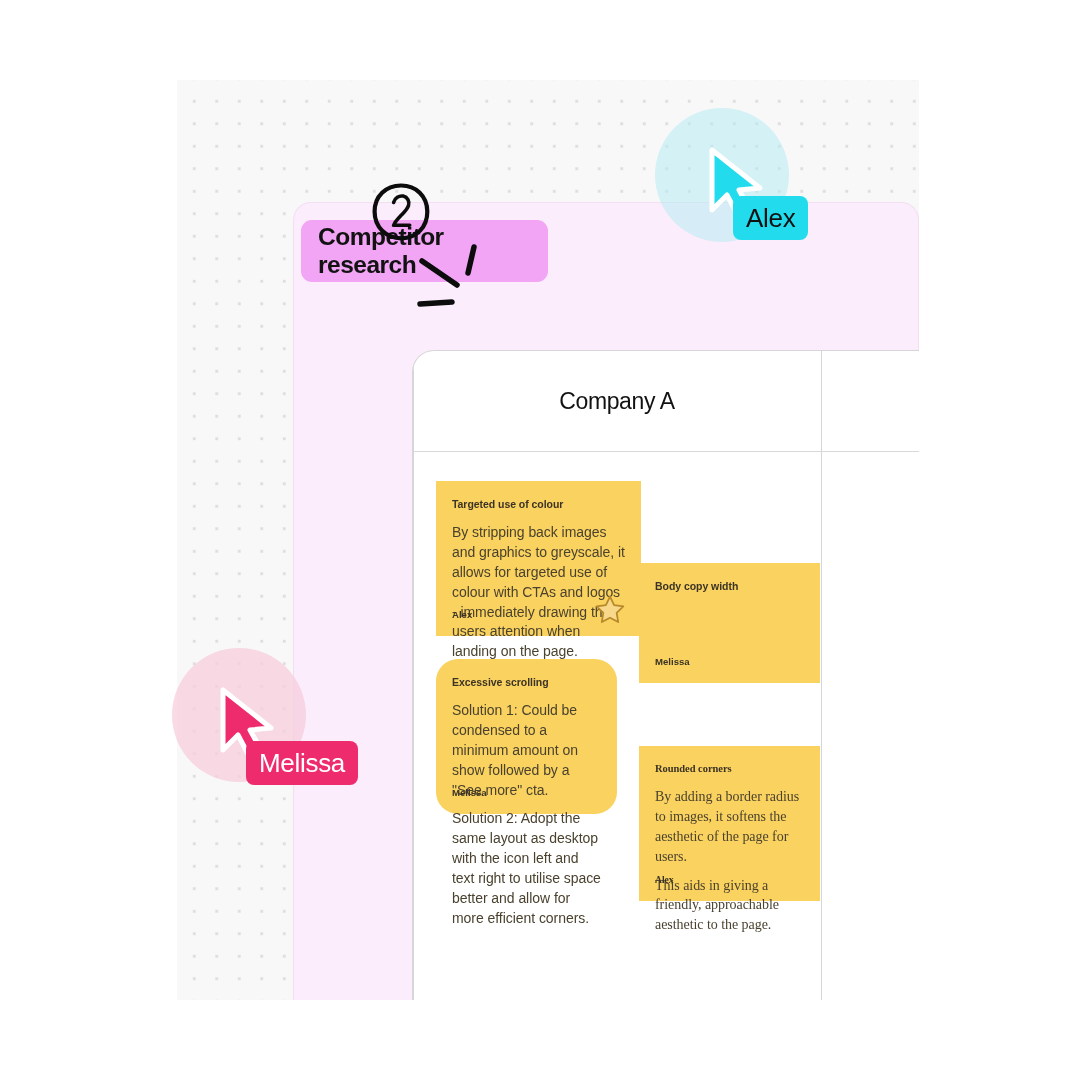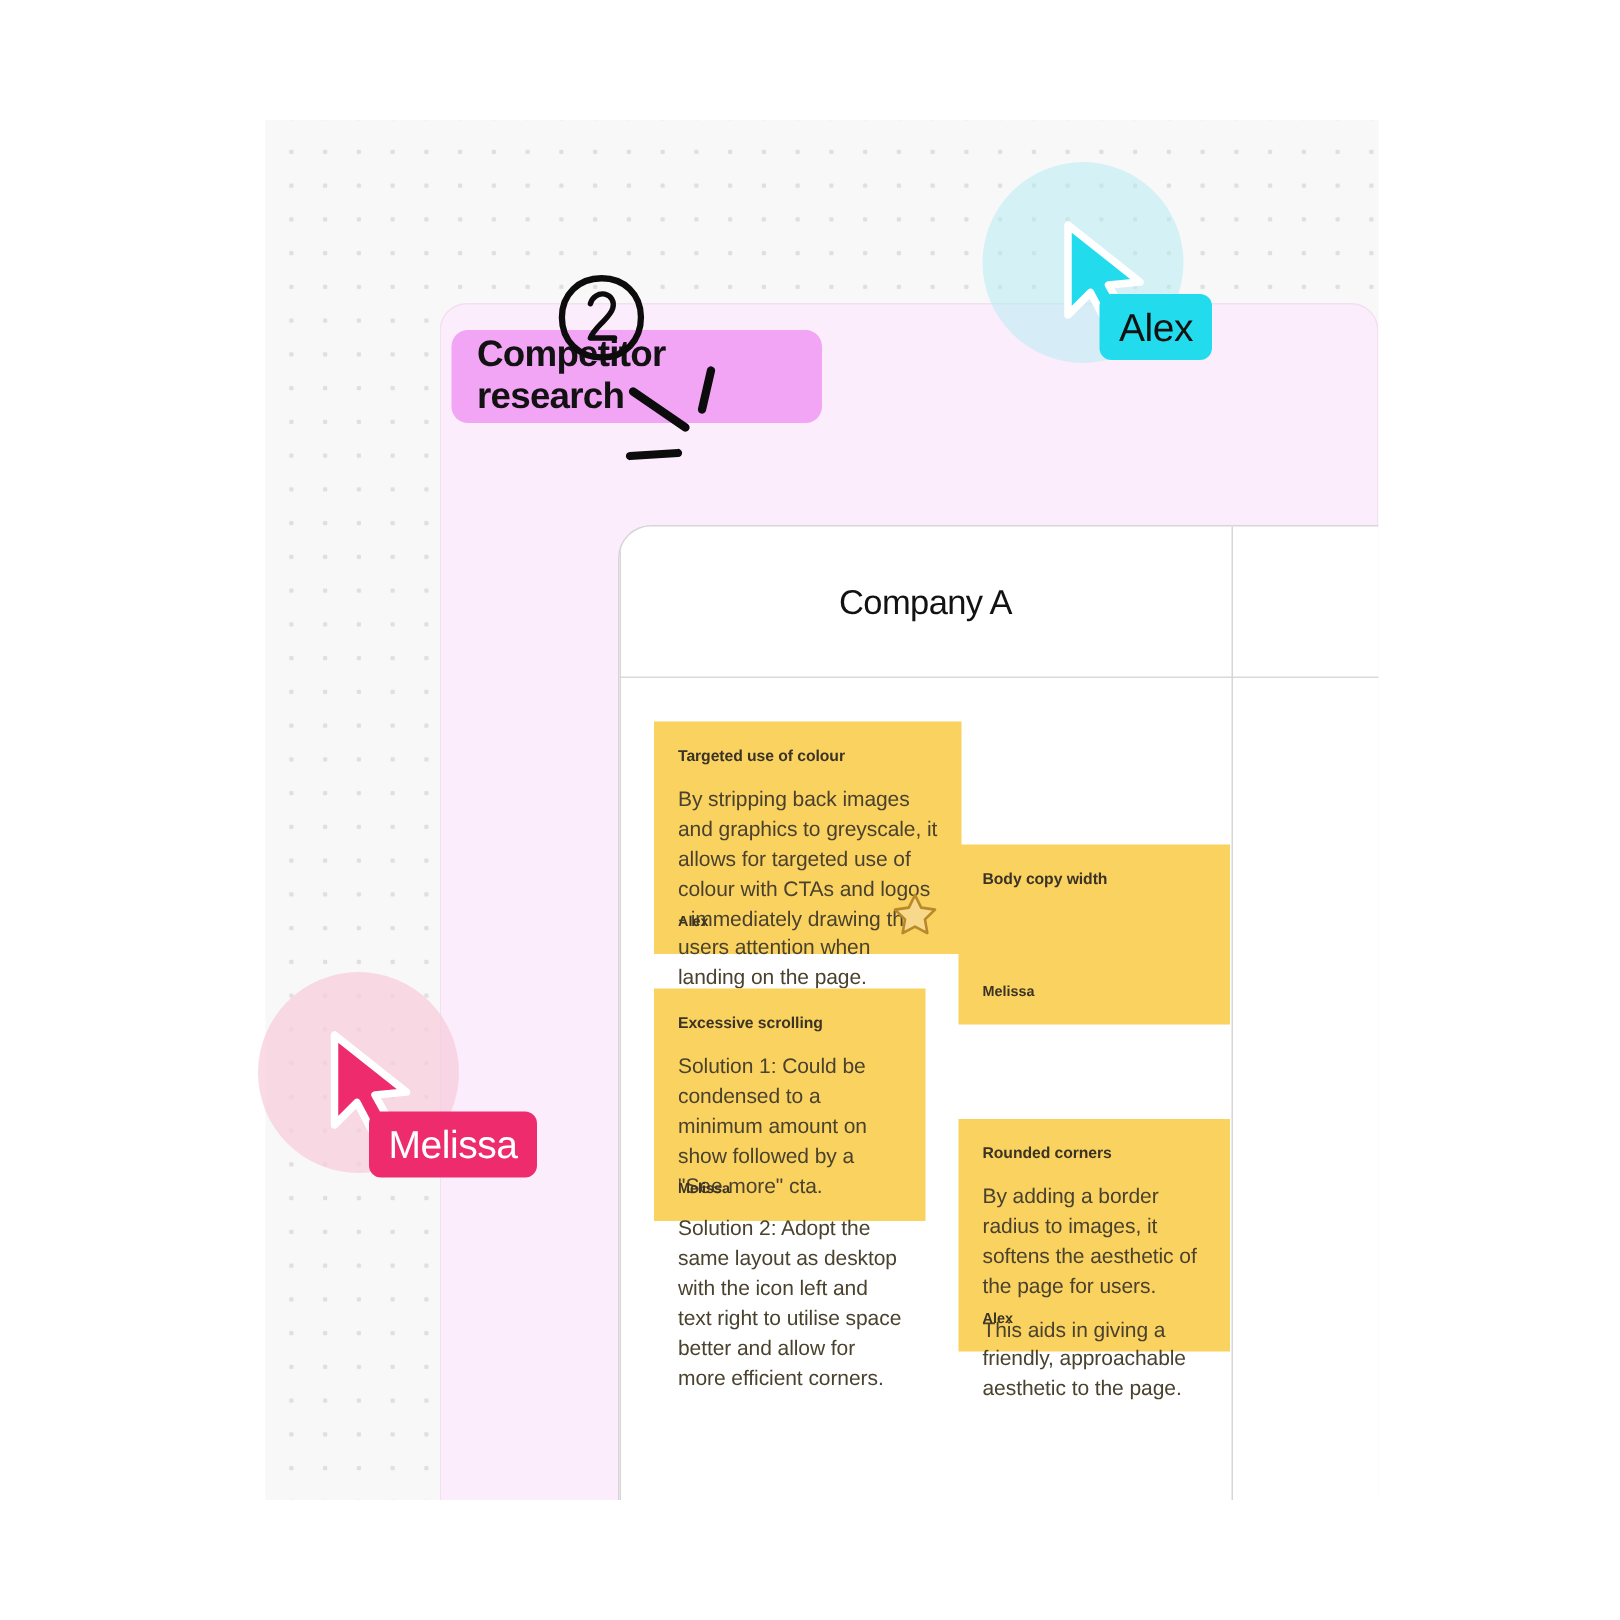--- a/index.html
+++ b/index.html
@@ -194,33 +194,33 @@
 
     <div class="note" style="left:23px; top:130px; width:205px; height:155px;">
       <p class="note-title">Targeted use of colour</p>
       <p class="note-body">By stripping back images and graphics to greyscale, it allows for targeted use of colour with CTAs and logos - immediately drawing the users attention when landing on the page.</p>
       <div class="note-author">Alex</div>
       <svg class="note-star" viewBox="0 0 24 24">
         <path d="M12 2.6l2.9 5.9 6.5.95-4.7 4.6 1.1 6.45L12 17.45 6.2 20.5l1.1-6.45-4.7-4.6 6.5-.95z" fill="#f8d98b" stroke="#b8892a" stroke-width="1.25" stroke-linejoin="round"></path>
       </svg>
     </div>
 
-    <div class="note" style="left:23px; top:308px; width:181px; height:155px;">
+    <div class="note" style="left:23px; top:308px; width:181px; height:155px;border-radius:22px;">
       <p class="note-title">Excessive scrolling</p>
       <p class="note-body">Solution 1: Could be condensed to a minimum amount on show followed by a "See more" cta.</p>
       <p class="note-body">Solution 2: Adopt the same layout as desktop with the icon left and text right to utilise space better and allow for more efficient corners.</p>
       <div class="note-author">Melissa</div>
     </div>
 
     <div class="note" style="left:226px; top:212px; width:181px; height:120px;">
       <p class="note-title">Body copy width</p>
       <div class="note-author">Melissa</div>
     </div>
 
-    <div class="note" style="left:226px; top:395px; width:181px; height:155px;">
+    <div class="note" style="left:226px; top:395px; width:181px; height:155px;font-family:Liberation Serif, serif;">
       <p class="note-title">Rounded corners</p>
       <p class="note-body">By adding a border radius to images, it softens the aesthetic of the page for users.</p>
       <p class="note-body">This aids in giving a friendly, approachable aesthetic to the page.</p>
       <div class="note-author">Alex</div>
     </div>
   </div>
 
   <div id="step-badge">
     <svg width="62" height="62" viewBox="0 0 62 62">
       <path d="M31 4.5C15.8 4.5 4.6 15.2 4.6 30.6c0 15.6 11.4 26.7 26.8 26.7 15.1 0 26-11.4 25.9-26.9C57.2 15 46 4.4 31 4.5z" fill="none" stroke="#0c0c0c" stroke-width="4.2" stroke-linecap="round"></path>

